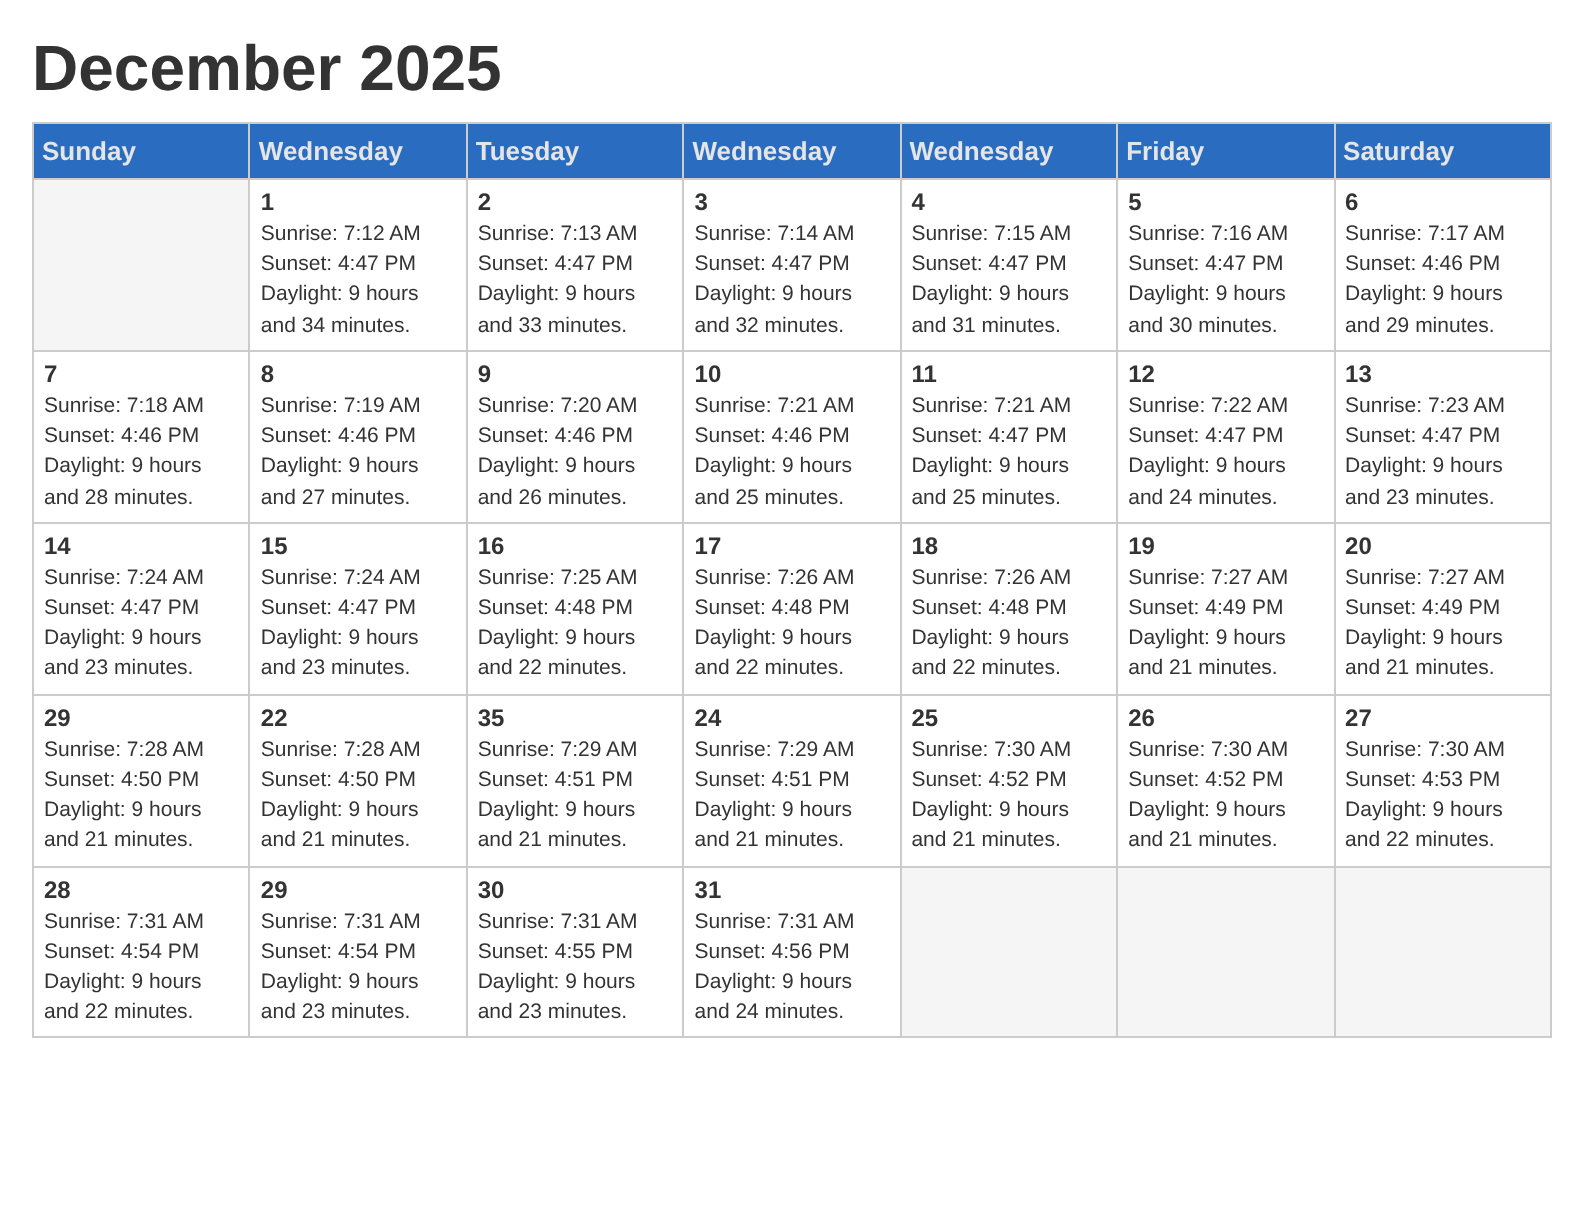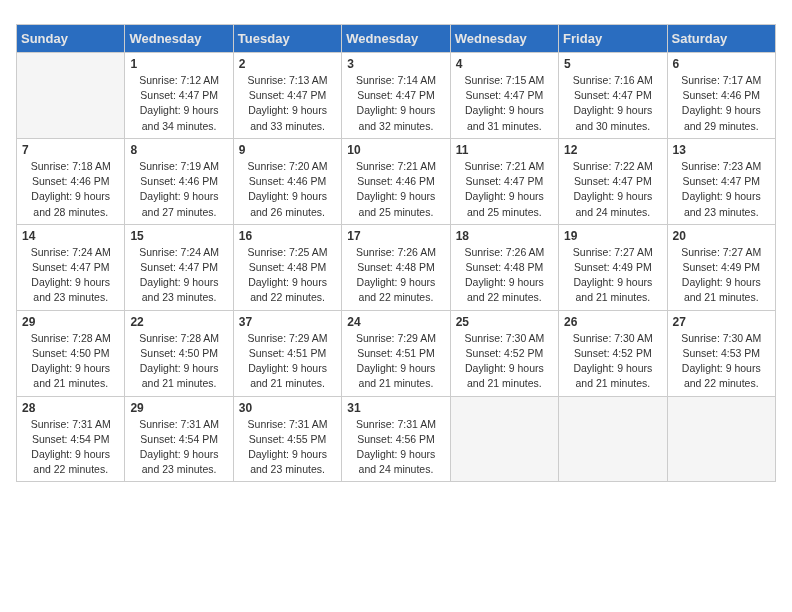--- a/index.html
+++ b/index.html
@@ -64,28 +64,28 @@
     }
     .day-num {
       font-weight: bold;
       font-size: 12px;
       display: block;
       margin-bottom: 2px;
     }
     .day-info {
       line-height: 1.45;
       font-size: 10.5px;
-      text-align: center;
     }
   </style>
 </head>
 <body>
 
 <div class="header">
   <div class="title-block">
+    <div class="month-title">December 2025</div>
   </div>
 </div>
 
 <table>
   <thead>
     <tr id="weekday-header">
         <th>Sunday</th>
         <th>Wednesday</th>
         <th>Tuesday</th>
         <th>Wednesday</th>
@@ -185,21 +185,21 @@
       <tr>
         <td>
           <span class="day-num">29</span>
           <div class="day-info">Sunrise: 7:28 AM<br>Sunset: 4:50 PM<br>Daylight: 9 hours and 21 minutes.</div>
         </td>
         <td>
           <span class="day-num">22</span>
           <div class="day-info">Sunrise: 7:28 AM<br>Sunset: 4:50 PM<br>Daylight: 9 hours and 21 minutes.</div>
         </td>
         <td>
-          <span class="day-num">37</span>
+          <span class="day-num">35</span>
           <div class="day-info">Sunrise: 7:29 AM<br>Sunset: 4:51 PM<br>Daylight: 9 hours and 21 minutes.</div>
         </td>
         <td>
           <span class="day-num">24</span>
           <div class="day-info">Sunrise: 7:29 AM<br>Sunset: 4:51 PM<br>Daylight: 9 hours and 21 minutes.</div>
         </td>
         <td>
           <span class="day-num">25</span>
           <div class="day-info">Sunrise: 7:30 AM<br>Sunset: 4:52 PM<br>Daylight: 9 hours and 21 minutes.</div>
         </td>

